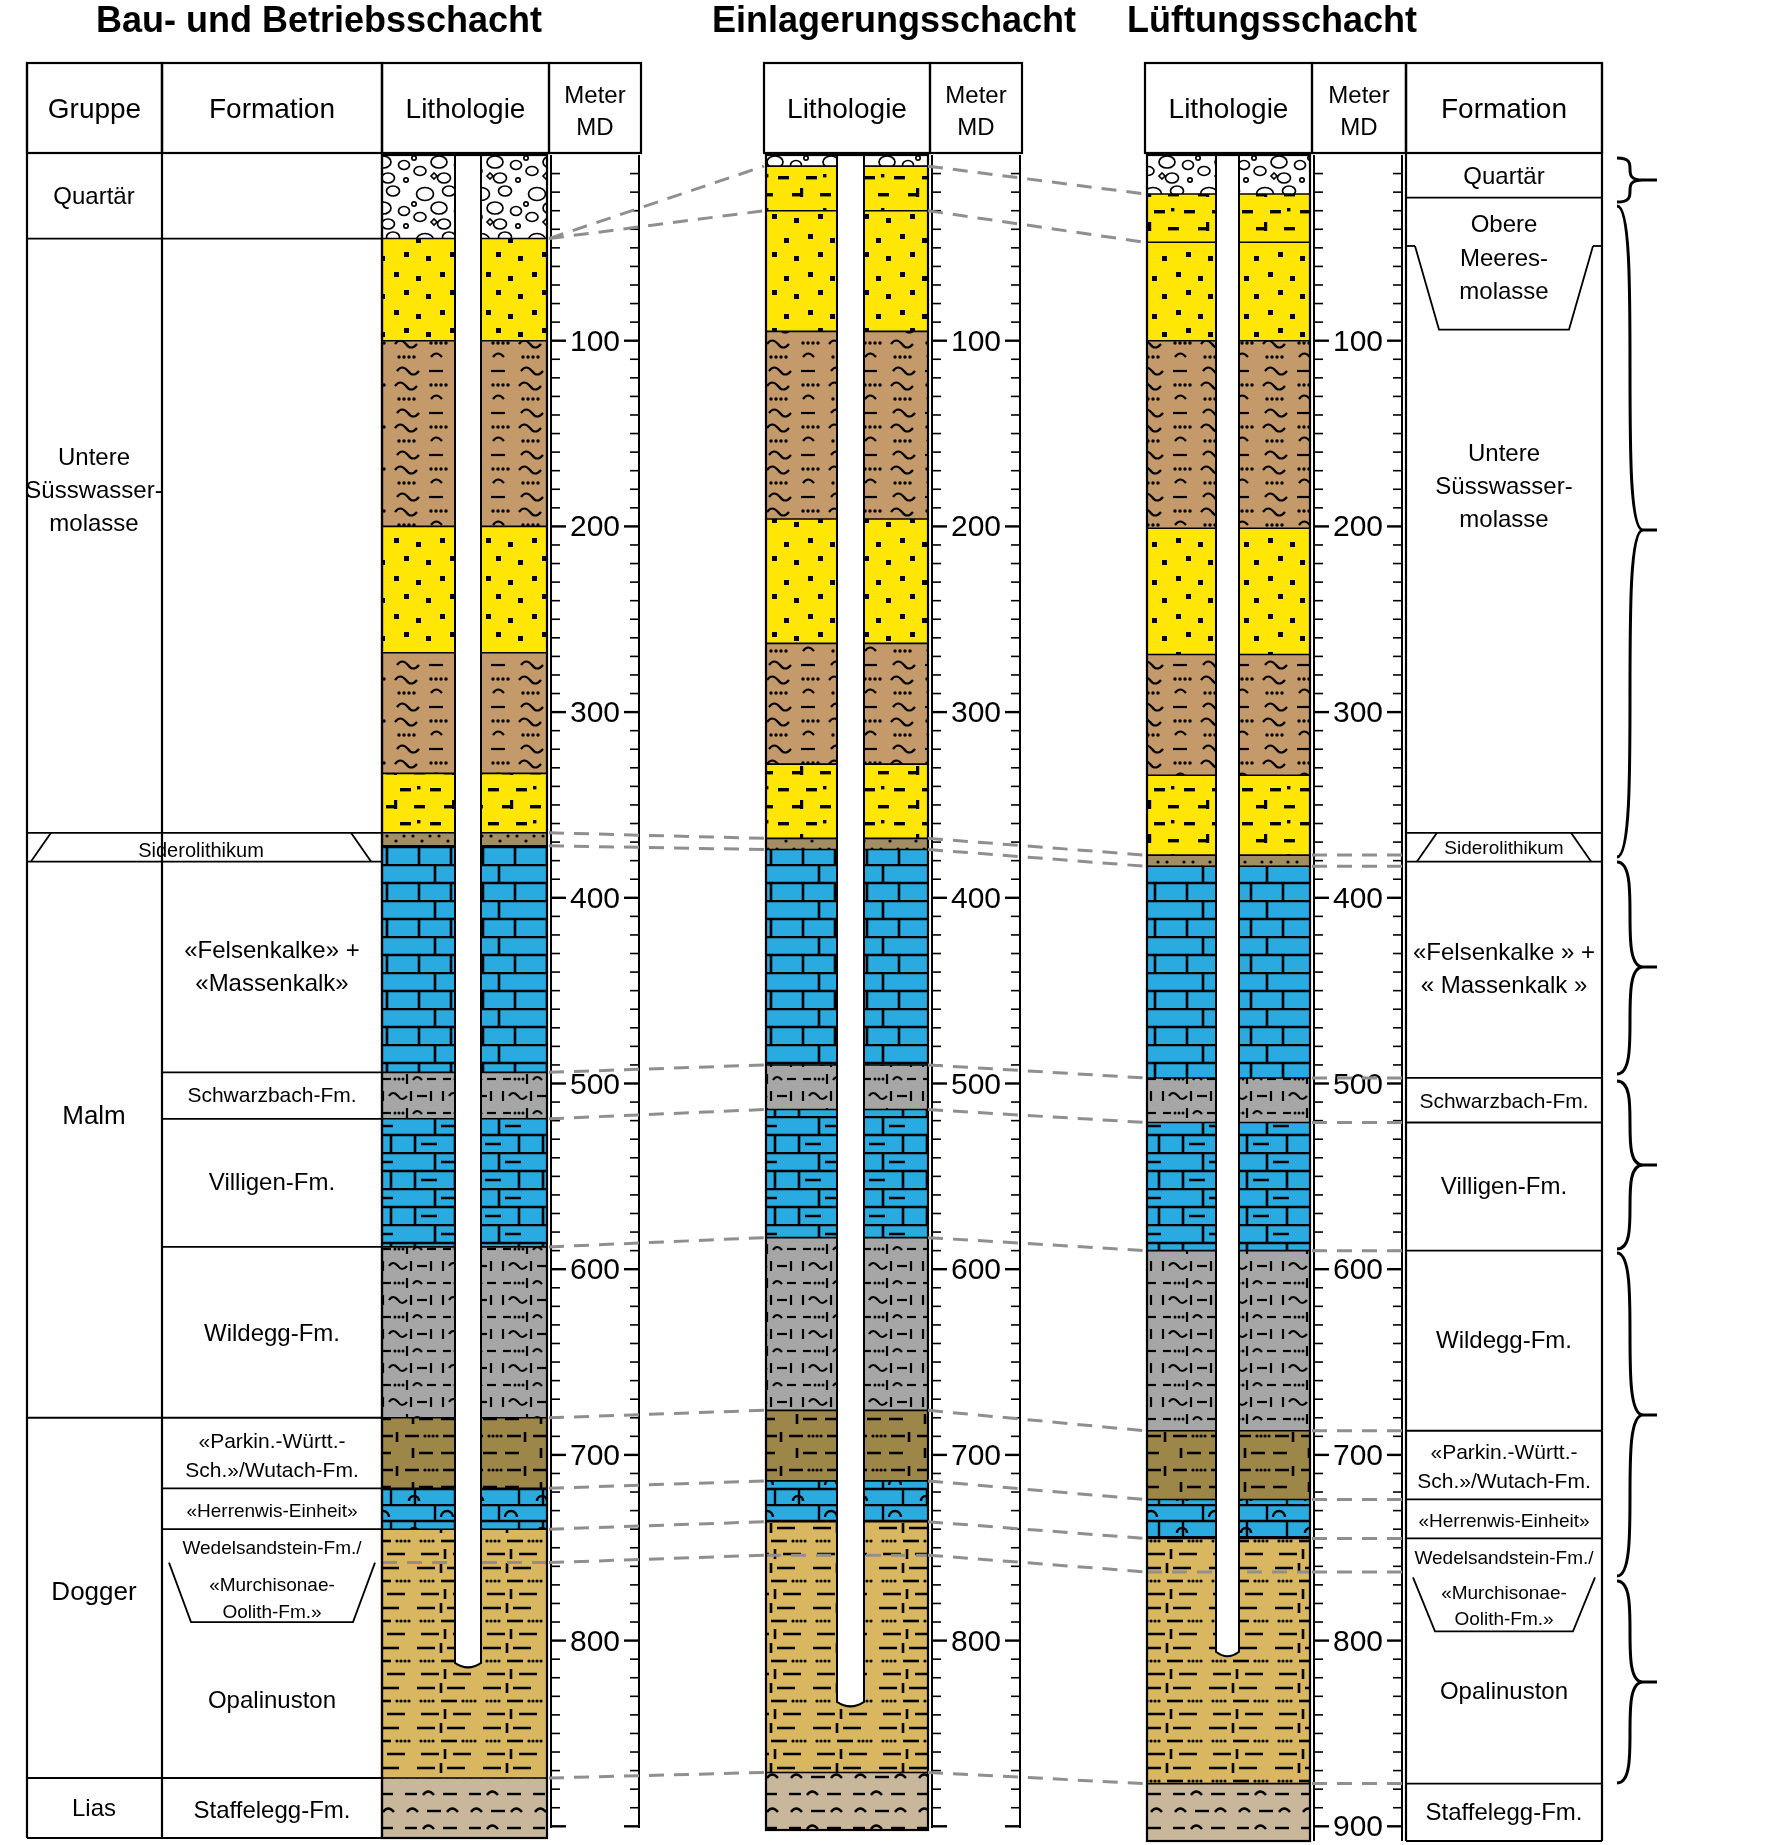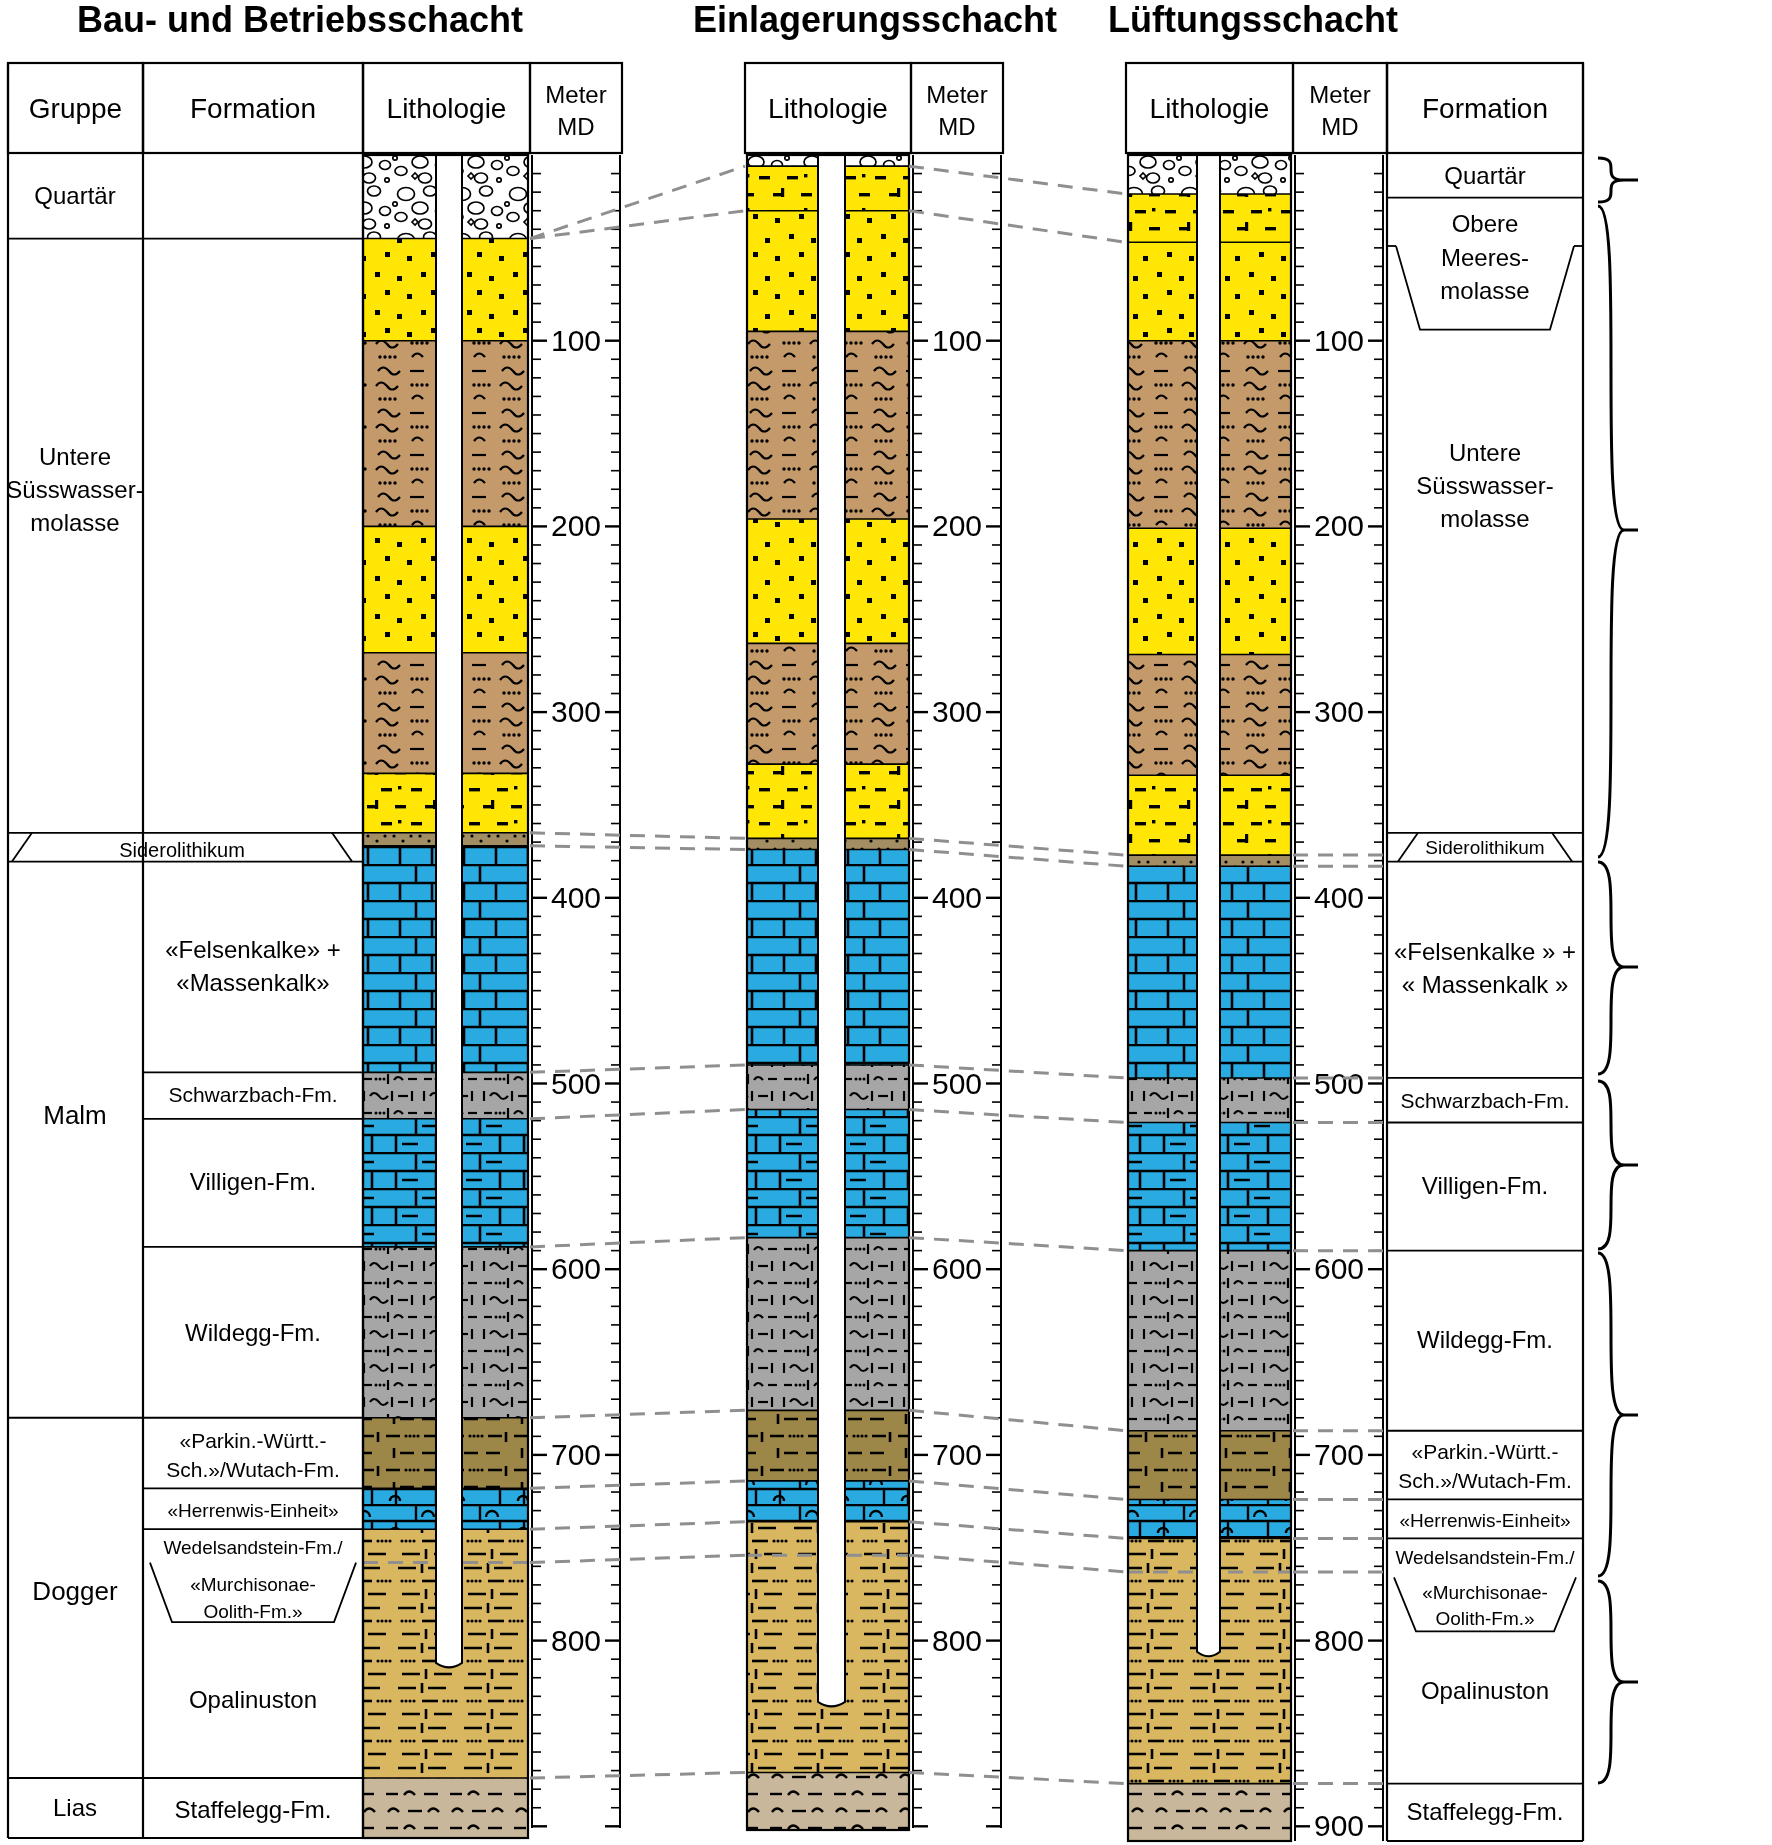--- a/index.html
+++ b/index.html
@@ -1,17 +1,17 @@
 <!DOCTYPE html>
 <html><head>
 <meta charset="utf-8">
 <style>
   html,body{margin:0;padding:0;background:#fff;}
   #stage{position:relative;width:1641px;height:1845px;background:#fff;overflow:hidden;
-         font-family:"Liberation Sans", sans-serif;}
+         font-family:"Liberation Sans", sans-serif;margin-left:19px;}
   svg text{font-family:"Liberation Sans", sans-serif;fill:#000;}
 </style>
 </head>
 <body>
 
 <div id="stage">
 <svg id="diagram" width="1772" height="1845" viewBox="0 0 1772 1845">
   <defs>
     <pattern id="pat-gravel" width="56" height="46" patternUnits="userSpaceOnUse">
       <rect width="56" height="46" fill="#FFFFFF"></rect>

